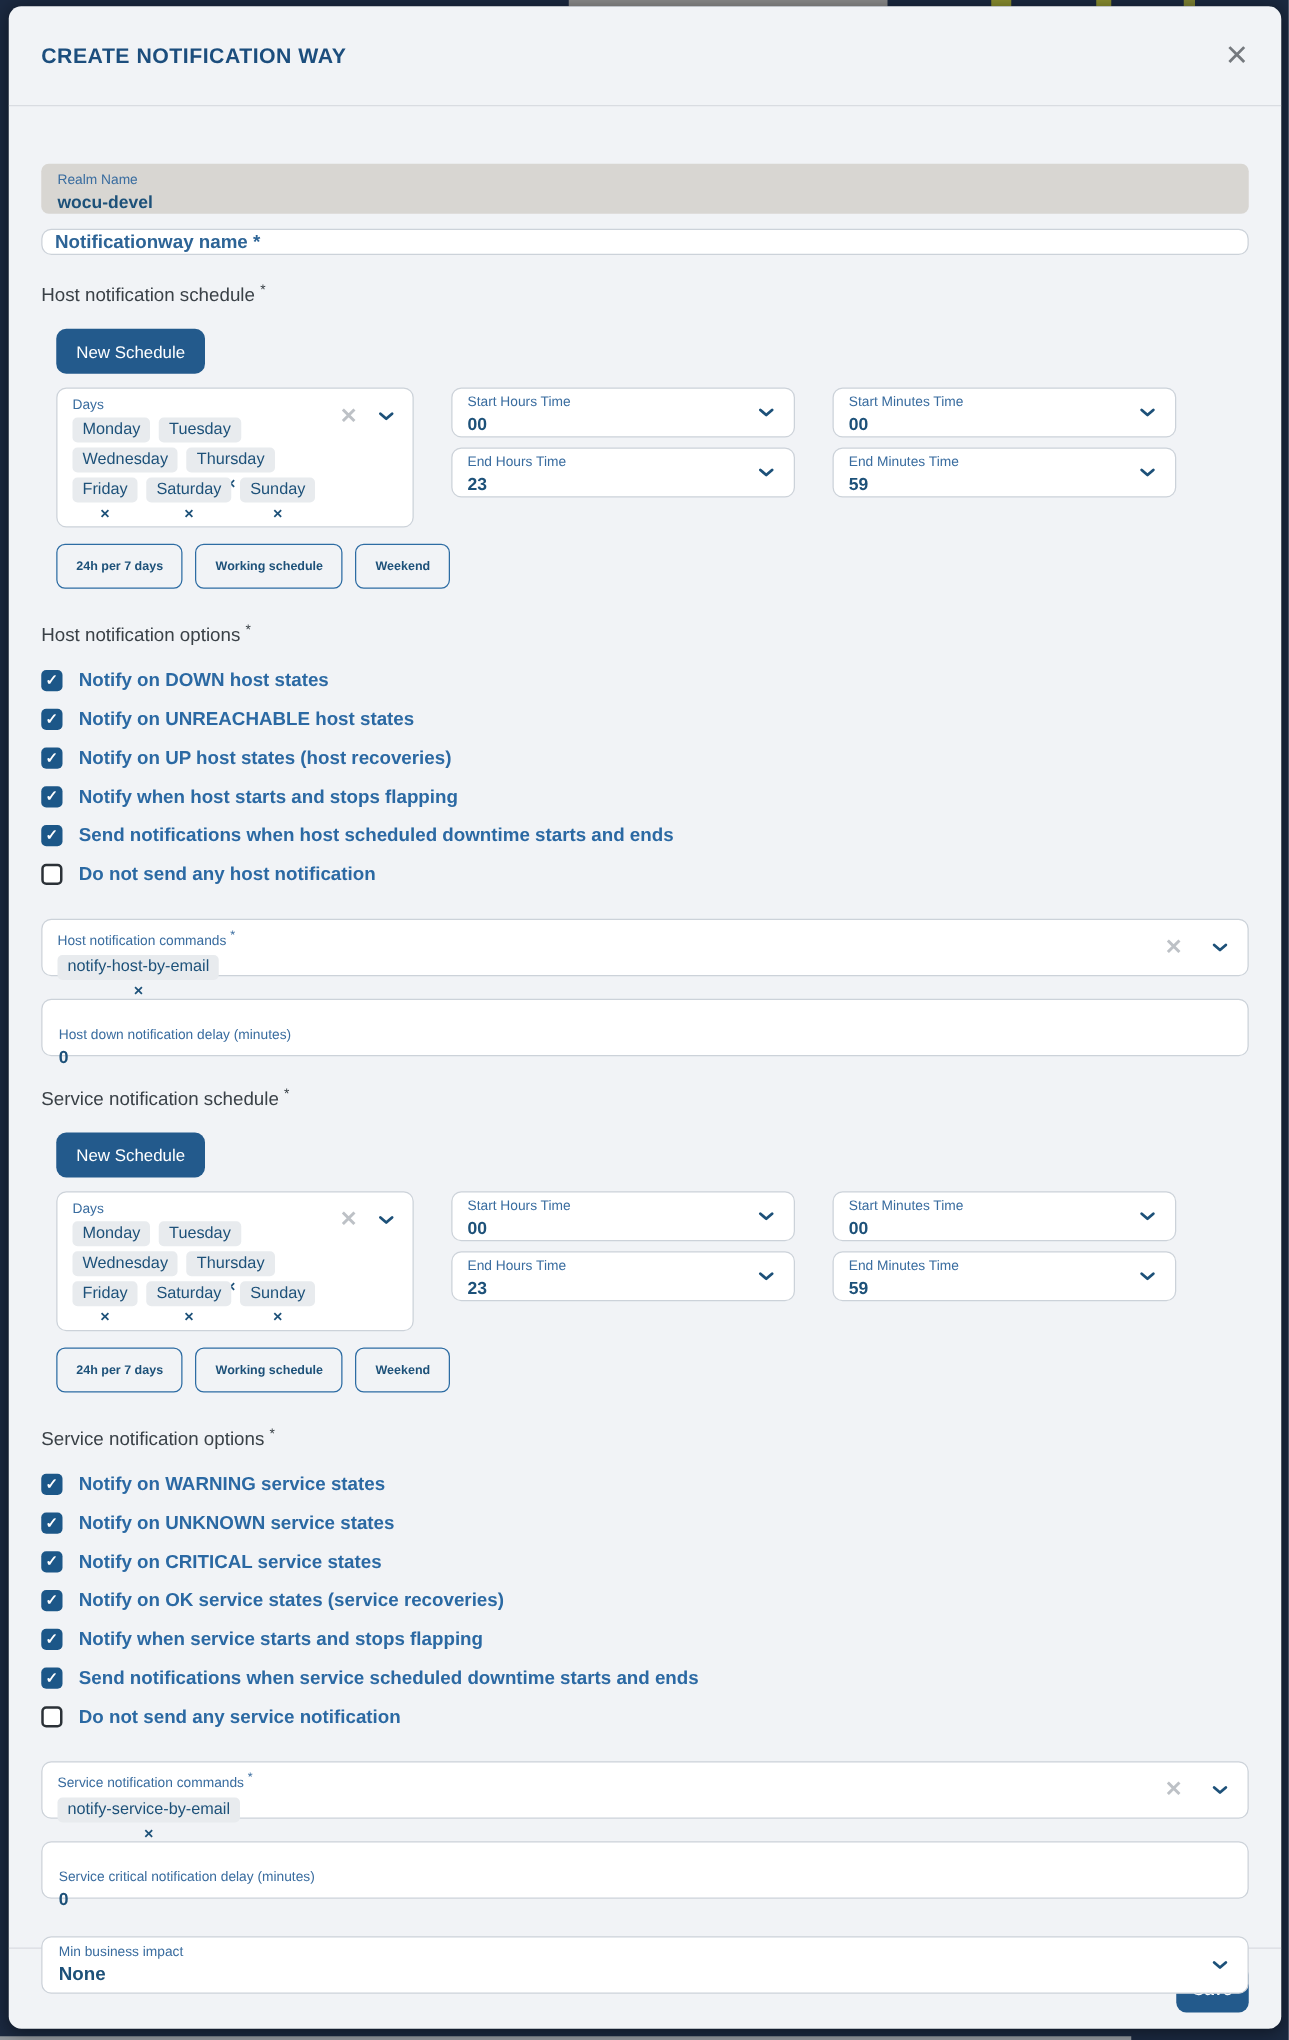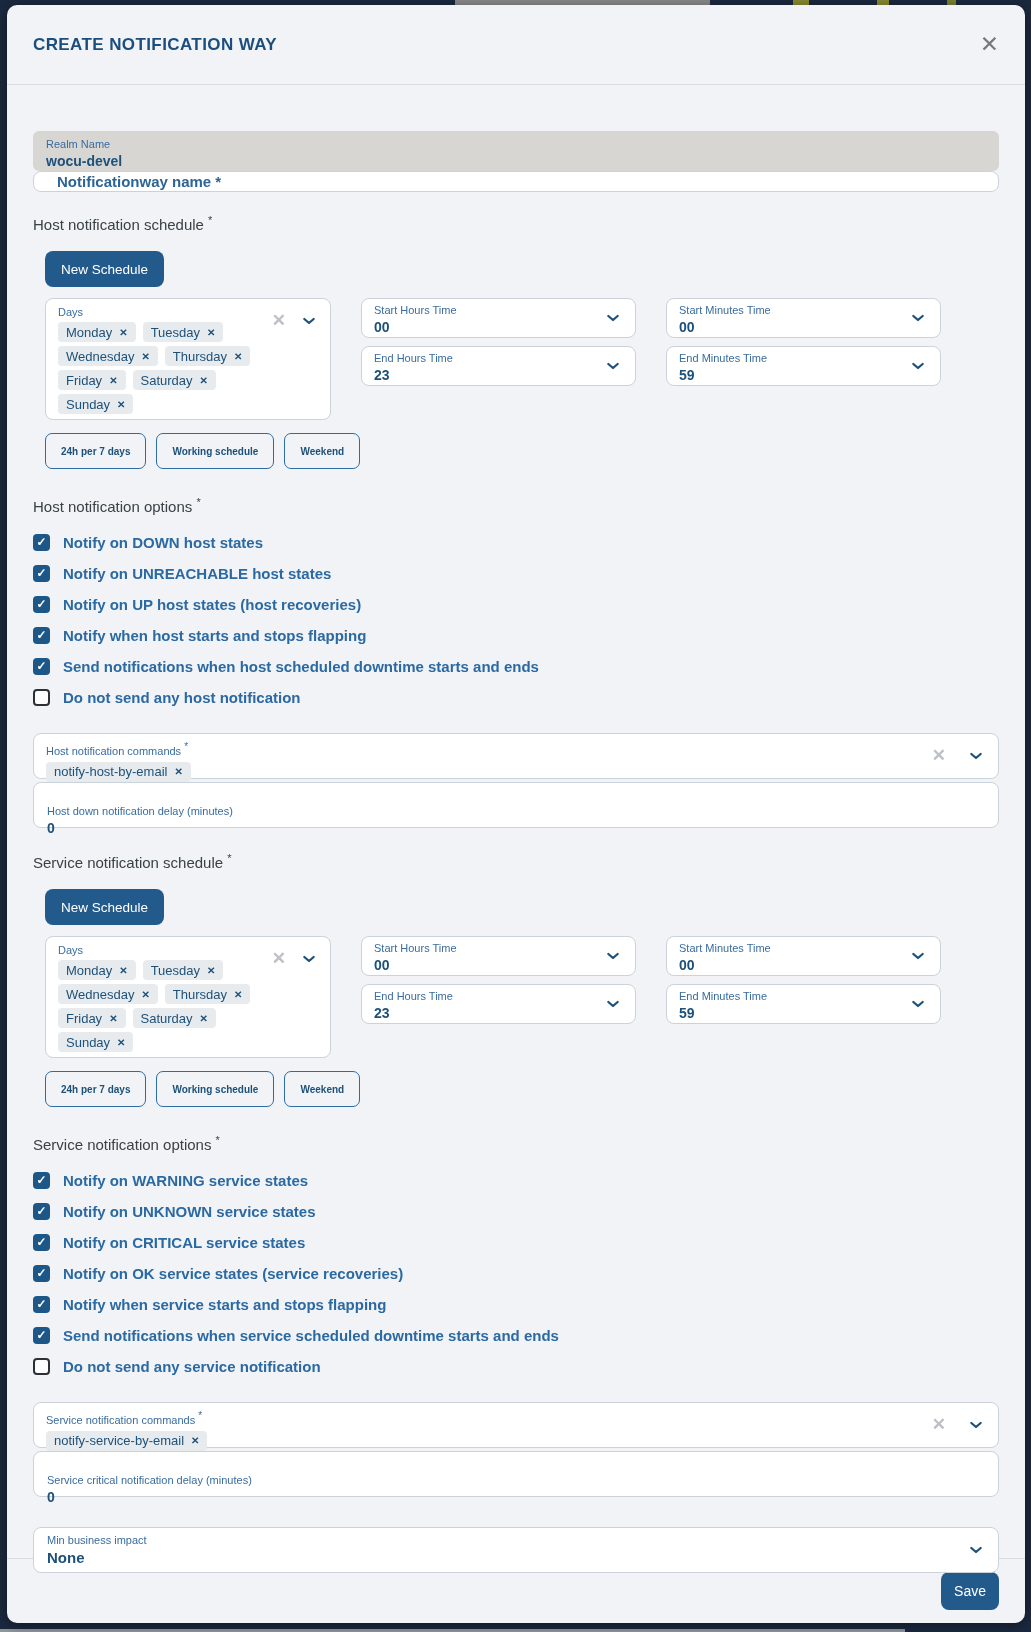--- a/index.html
+++ b/index.html
@@ -47,24 +47,24 @@
   }
 
   
   .box { background: #fff; border: 1px solid #ccd2d9; border-radius: 8px; }
   .flabel { font-size: 11px; color: #396c9f; line-height: 15px; white-space: nowrap; }
   .flabel sup { font-size: 10px; }
   .fvalue { font-size: 14px; font-weight: bold; color: #1d5179; line-height: 19px; }
 
   .realm {
     background: #d8d6d2; border-radius: 6px;
-    padding: 6px 13px; min-height: 40px;
-  }
-
-  .name-box { height: 40px; display: flex; align-items: center; padding: 0 21px; margin-bottom: 22px; }
+    padding: 6px 13px; margin-bottom: 12px; min-height: 40px;
+  }
+
+  .name-box { height: 40px; display: flex; align-items: center; padding: 0 8px; margin-bottom: 22px; }
   .name-box input {
     border: none; outline: none; background: transparent; width: 100%;
     font-family: "Liberation Sans", sans-serif;
     font-size: 15px; color: #1d5179; font-weight: bold;
   }
   .name-box input::placeholder { color: #2d6496; opacity: 1; font-weight: 600; }
 
   .sec-head { font-size: 15px; font-weight: normal; color: #3a4147; margin-bottom: 18px; }
   .sec-head sup { font-size: 11px; }
 
@@ -82,21 +82,21 @@
     display: grid; grid-template-columns: 286px 1fr 1fr; gap: 0 30px;
     align-items: start;
     width: calc(100% - 58px);
     margin-bottom: 13px;
   }
   .days-box { position: relative; min-height: 112px; padding: 6px 70px 5px 12px; }
   .chips { display: flex; flex-wrap: wrap; gap: 4px 7px; margin-top: 2px; }
   .chip {
     display: inline-flex; align-items: center; gap: 7px;
     background: #e8ebee; border-radius: 4px; padding: 1px 8px;
-    font-size: 13px; color: #1d5179; height: 20px; white-space: nowrap;
+    font-size: 13px; color: #1d5179; height: 20px; white-space: nowrap; flex-direction: column;
   }
   .chip .chip-x { font-size: 10px; font-weight: bold; color: #1d5179; cursor: pointer; }
   .icon-pair { position: absolute; top: 13px; right: 13px; display: flex; align-items: center; gap: 15px; }
   .clear-x { color: #bdc1c6; font-size: 17px; font-weight: 600; line-height: 1; cursor: pointer; }
   .chev { width: 16px; height: 16px; display: inline-block; }
   .chev svg { width: 16px; height: 16px; display: block; }
 
   .select-col { display: flex; flex-direction: column; gap: 8px; }
   .select-box { position: relative; height: 40px; padding: 4px 40px 4px 12px; cursor: pointer; }
   .select-box .chev, .cmd-box .chev, .impact-box .chev { position: absolute; right: 14px; top: 50%; margin-top: -8px; }
@@ -114,21 +114,21 @@
     width: 17px; height: 17px; border-radius: 4px; flex: none;
     border: 2px solid #2b3137; background: #fff; position: relative;
   }
   .cb.checked { border: none; background: #1c5788; }
   .cb.checked::after {
     content: "\2713"; color: #fff; font-size: 12px; font-weight: bold;
     position: absolute; inset: 0; display: flex; align-items: center; justify-content: center;
   }
   .cb-label { font-size: 15px; font-weight: 600; color: #2b69a3; }
 
-  .cmd-box { position: relative; padding: 5px 54px 7px 12px; margin-bottom: 3px; min-height: 46px; }
+  .cmd-box { position: relative; padding: 5px 54px 7px 12px; margin-bottom: 18px; min-height: 46px; }
   .cmd-box .clear-x { position: absolute; right: 52px; top: 50%; margin-top: -9px; }
   .cmd-box .chips { margin-top: 3px; }
 
   .delay-box { padding: 21px 13px 7px; min-height: 46px; margin-bottom: 24px; }
   .delay-box.tight { margin-bottom: 30px; }
 
   .impact-box { position: relative; padding: 5px 40px 7px 13px; min-height: 46px; }
   .impact-box .fvalue { font-size: 15px; }
 
   .modal-footer {

